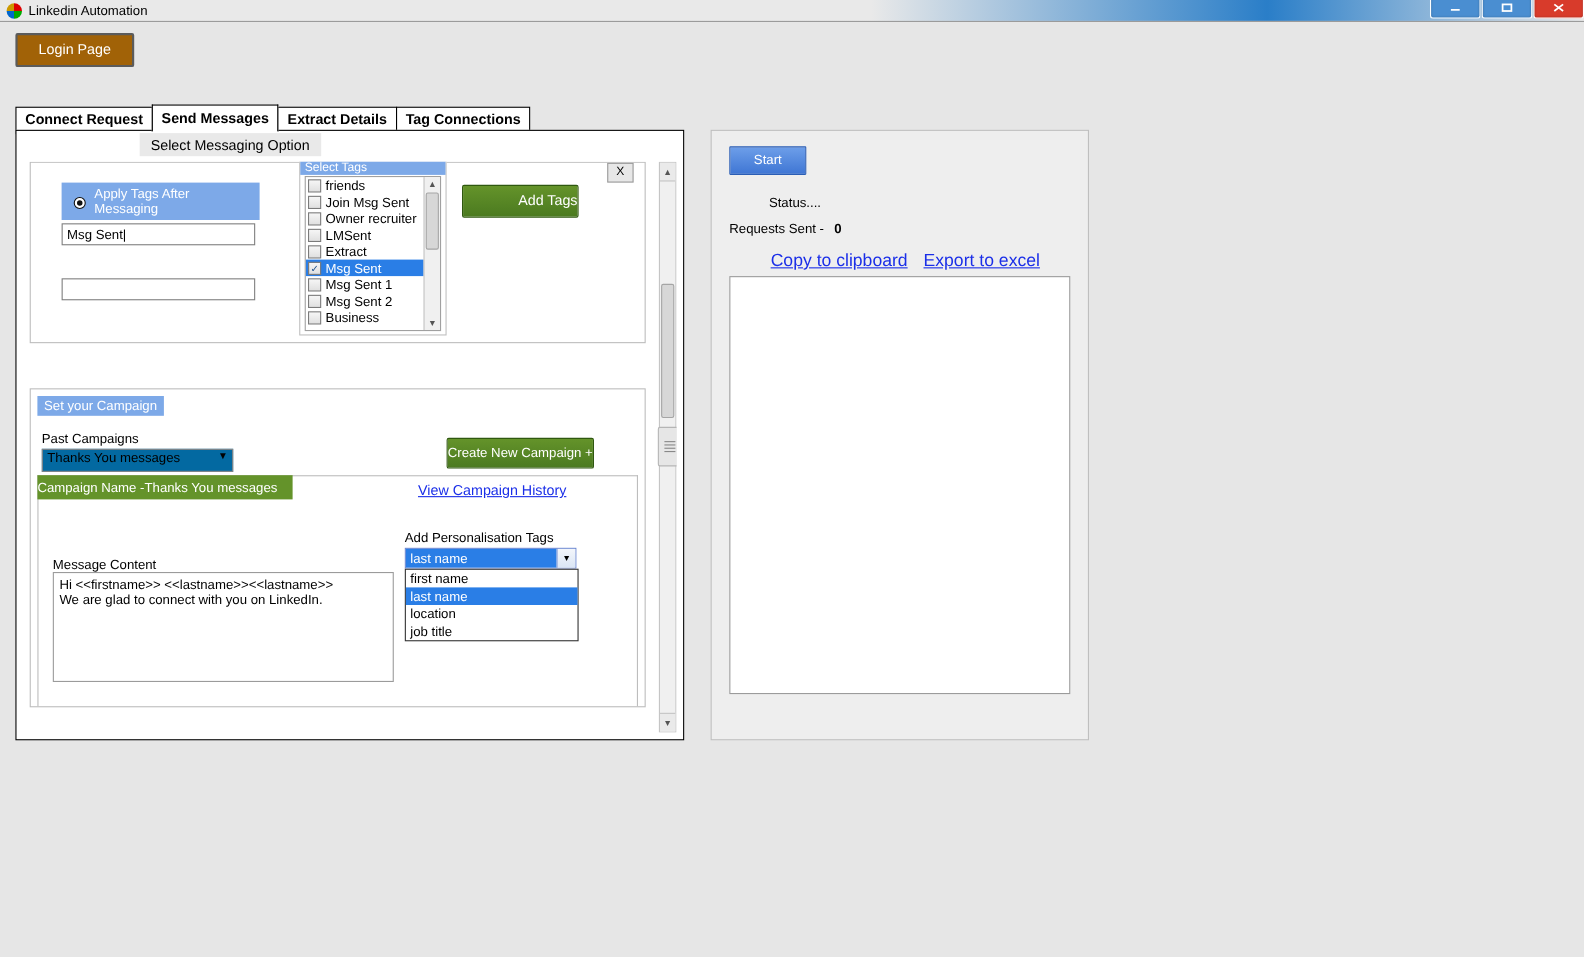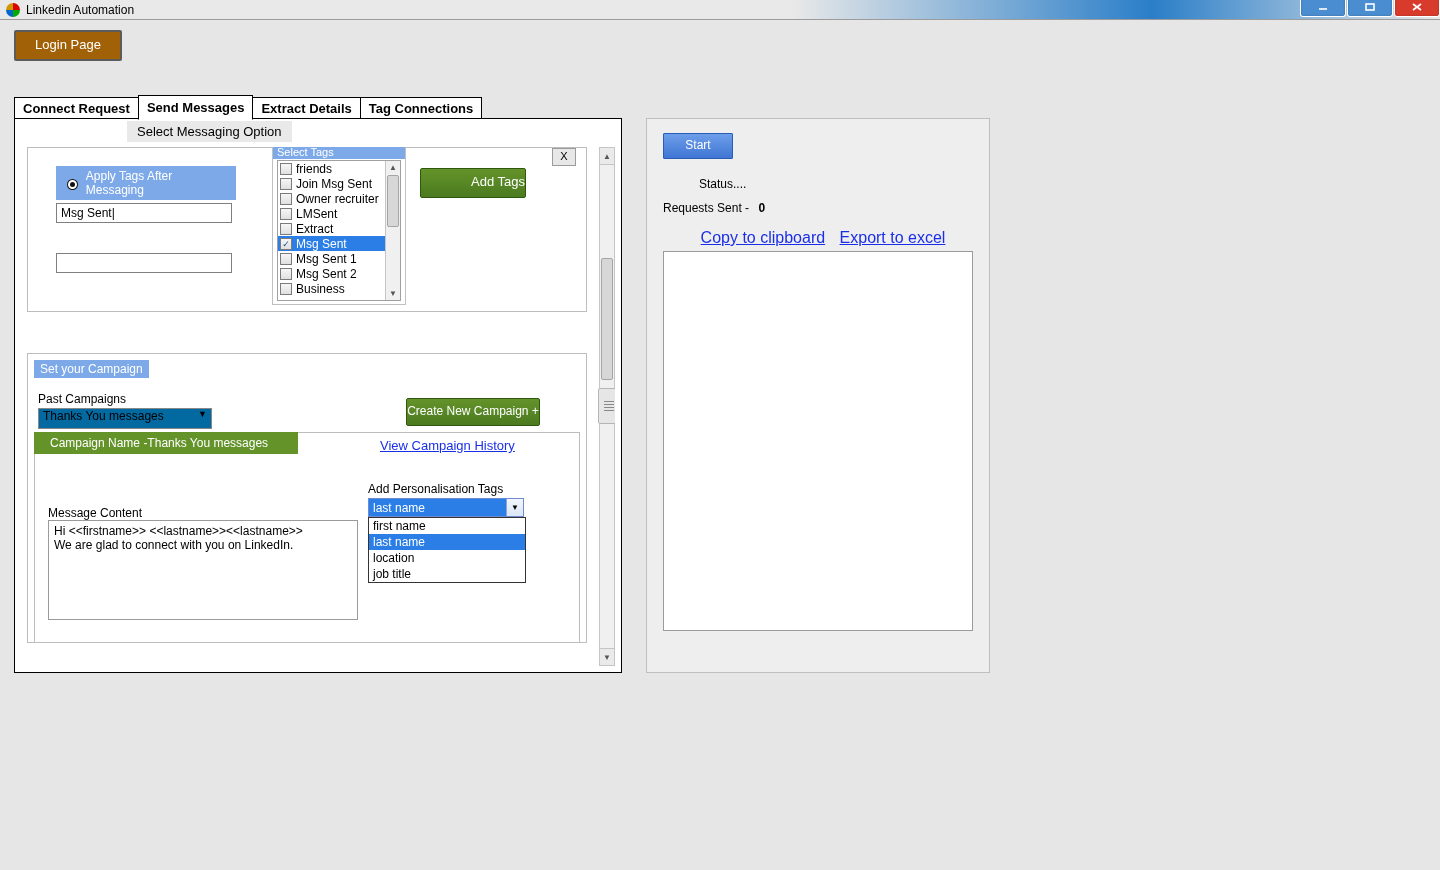--- a/index.html
+++ b/index.html
@@ -299,21 +299,21 @@
     border-radius: 2px;
     cursor: pointer;
   }
   .camp-name {
     position: absolute;
     left: 6px; top: 78px;
     width: 232px;
     background: #64932a;
     color: #fff;
     font-size: 12px;
-    padding: 4px 16px;
+    padding: 4px 0;
   }
   .msg-area-wrap {
     position: absolute;
     left: 6px; right: 6px; top: 78px; bottom: 0;
     border-left: 1px solid #bdbdbd;
     border-right: 1px solid #bdbdbd;
     border-top: 1px solid #bdbdbd;
   }
   .view-hist {
     position: absolute;

